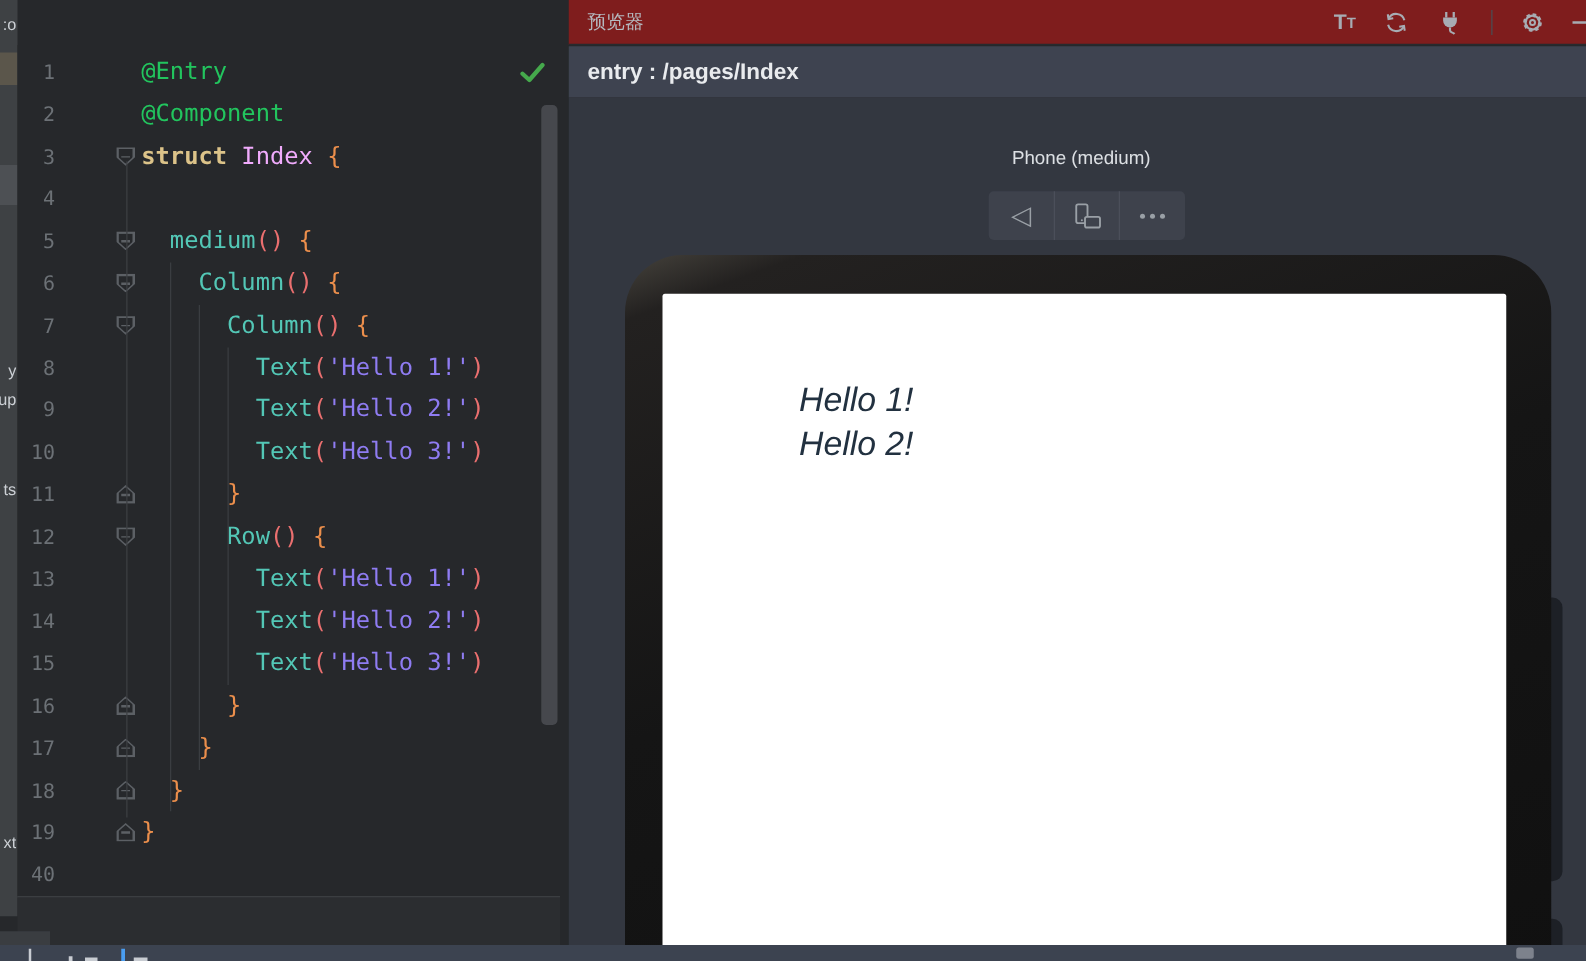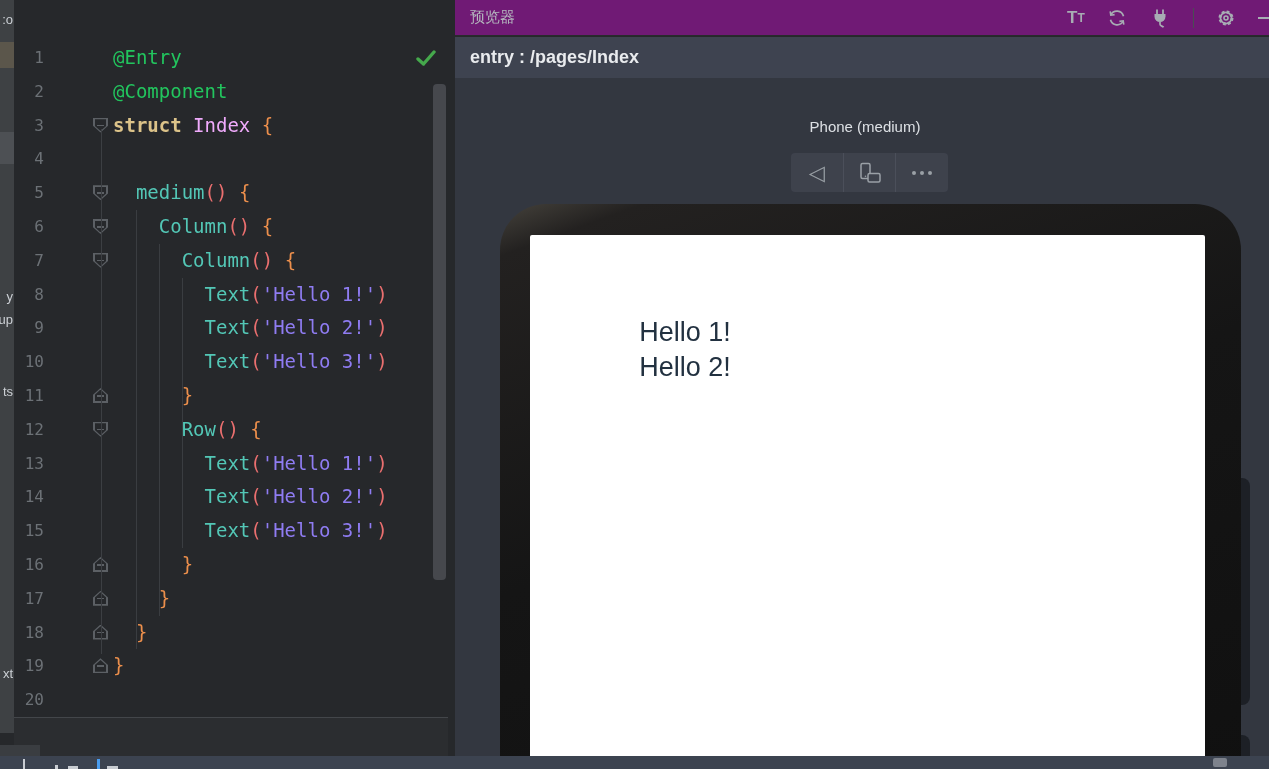--- a/index.html
+++ b/index.html
@@ -53,21 +53,21 @@
   .guide { position:absolute; width:1px; background:#3a3d41; }
   #fold-line { position:absolute; left:87px; width:1px; background:#3c3f43; }
   #ed-scroll { position:absolute; left:419px; top:48px; width:13px; height:496px; background:#46484d; border-radius:4px; }
   #ed-check { position:absolute; left:402px; top:13px; }
   #ed-divider { left:14px; top:717px; width:434px; height:1px; background:#43464a; }
   #ed-bottom { left:14px; top:718px; width:434px; height:38px; background:#2b2d30; }
   #ed-bottom-block { left:0; top:745px; width:40px; height:11px; background:#3a3d41; }
 
   
   #pv-divider { left:448px; top:0; width:7px; height:756px; background:#26282b; }
-  #pv-title { left:455px; top:0; width:814px; height:36px; background:#701a75;
+  #pv-title { left:455px; top:0; width:814px; height:36px; background:#7f1d1d;
               border-bottom:1px solid #282a2e; display:flex; align-items:center; }
   #pv-title-label { color:#b5b9bf; font-size:15px; margin-left:15px; }
   .tb-icons { position:absolute; top:0; height:36px; display:flex; align-items:center; }
   #pv-entry { left:455px; top:37px; width:814px; height:41px; background:#3e4350; }
   #pv-entry-label { position:absolute; left:15px; top:0; line-height:41px; color:#e9ebee;
                     font-size:18px; font-weight:bold; }
   #pv-canvas { left:455px; top:78px; width:814px; height:678px; background:#333740; overflow:hidden; }
 
   .icon-btn { display:flex; align-items:center; justify-content:center; color:#a7acb3; }
   .seg-group { position:absolute; top:46px; height:25px; border:1px solid #5d616a; border-radius:4px;
@@ -89,21 +89,21 @@
 
   
   #side-btn1 { position:absolute; left:778px; top:400px; width:17px; height:227px;
                background:#1d2026; border-radius:8px; }
   #side-btn2 { position:absolute; left:778px; top:657px; width:17px; height:40px;
                background:#1d2026; border-radius:8px; }
   #phone { position:absolute; left:45px; top:126px; width:741px; height:600px; border-radius:46px;
            background:linear-gradient(160deg,#45423c 0%,#232120 6%,#151515 45%,#101010 100%); }
   #screen { position:absolute; left:30px; top:31px; width:675px; height:545px; background:#ffffff;
             border-radius:2px; overflow:hidden; }
-  #col-texts { position:absolute; left:0; top:80px; width:310px; }
+  #col-texts { position:absolute; left:0; top:68px; width:310px;font-style:italic; }
   #col-texts div { text-align:center; font-size:27px; line-height:35px; color:#223140; }
   #row-text { position:absolute; left:1px; top:177px; white-space:nowrap; font-size:27px;
               line-height:35px; color:#223140; }
 
   
   #bottom-bar { left:0; top:756px; width:1269px; height:13px; background:#3c4350; z-index:40; }
   .bb-glyph { position:absolute; top:3px; height:10px; background:#c8ccd2; }
   #bb-thumb { position:absolute; left:1213px; top:2px; width:14px; height:9px; background:#7d828c; border-radius:2px; }
 
   svg { display:block; }
@@ -248,21 +248,21 @@
         <div class="ed-row">
           <span class="ln">19</span>
           <div class="fold close">
             <div class="outer"></div>
             <div class="inner"></div>
             <div class="dash"></div>
           </div>
           <div class="code-line"><span class="tk-br">}</span></div>
         </div>
         <div class="ed-row">
-          <span class="ln">20</span>
+          <span class="ln">40</span>
           <div class="code-line"></div>
         </div>
       </div>
     <div id="fold-line" style="top:93px;height:525px;"></div>
     <div class="guide" style="left:122px;top:174px;height:439px;"></div>
     <div class="guide" style="left:145px;top:208px;height:372px;"></div>
     <div class="guide" style="left:168px;top:242px;height:270px;"></div>
     <div id="ed-scroll"></div>
     <div id="ed-check">
       <svg width="20" height="18" viewBox="0 0 20 18">

